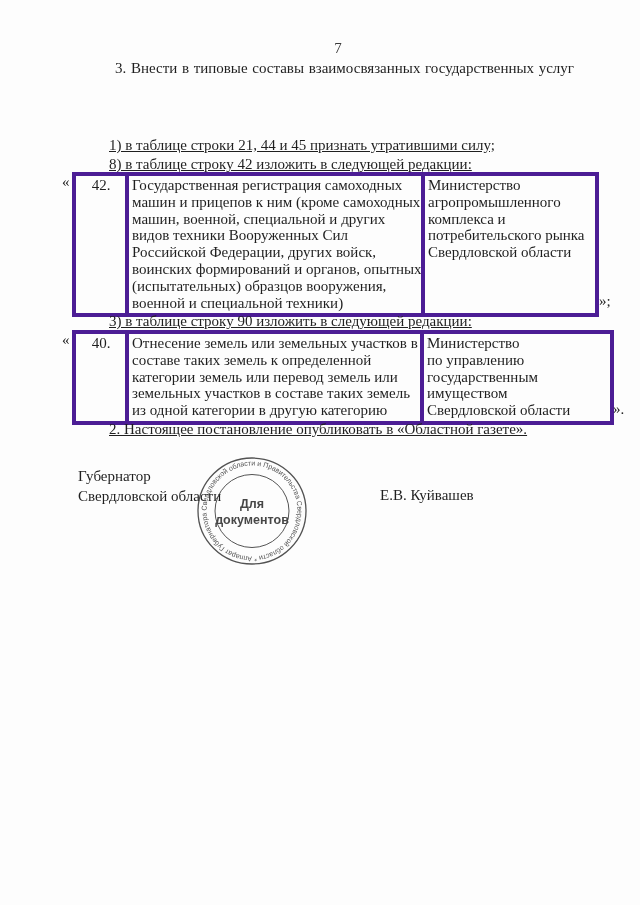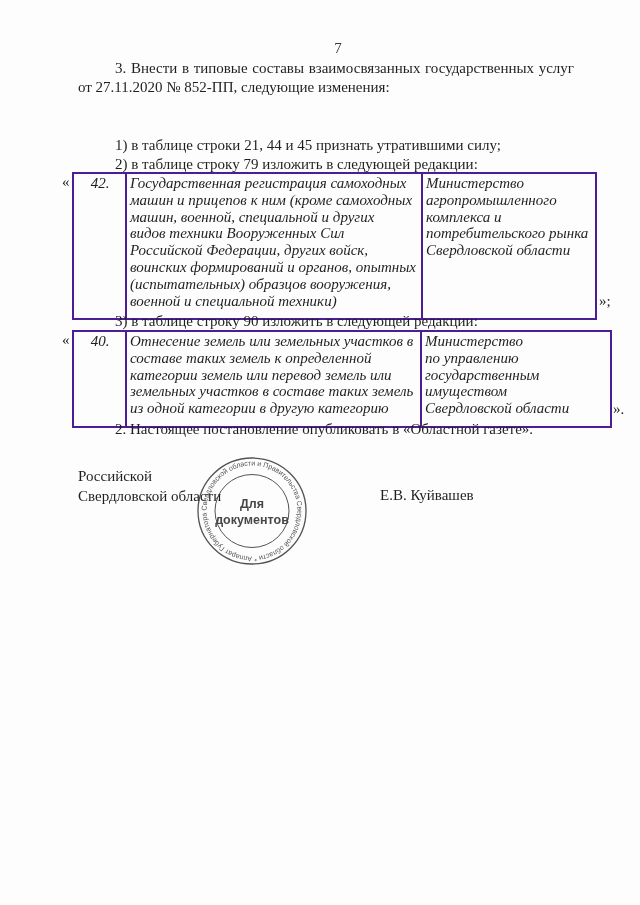--- a/index.html
+++ b/index.html
@@ -25,38 +25,37 @@
   }
   .jline {
     height: 19.4px; line-height: 19.4px;
     overflow: hidden;
     text-align: justify;
   }
   .jline::after { content: ""; display: inline-block; width: 100%; }
   .plainline { height: 19.4px; line-height: 19.4px; }
   .indent { text-indent: 37px; }
 
-  .listline { left: 78px; width: 520px; line-height: 19px; text-indent: 37px; }
+  .listline { left: 72px; width: 520px; line-height: 19px; text-indent: 37px; text-decoration: underline; }
 
   .tbl-wrap { left: 62px; }
   .open-quote { position: absolute; left: 0; top: 2px; }
   .close-quote { position: absolute; }
   table.doc-table {
     margin-left: 10px;
     border-collapse: collapse;
     table-layout: fixed;
   }
   table.doc-table td {
-    border: 2px solid #4c1d95;
+    border: 4px solid #4c1d95;
     vertical-align: top;
     white-space: pre;
     overflow: hidden;
     line-height: 16.8px;
-    padding: 1px 2px 9px 3px;
-    font-style: italic;
+    padding: 1px 2px 2px 3px;
   }
   td.c-num { text-align: center; padding-top: 2px; }
 
   .sig-title { left: 78px; top: 467px; line-height: 19.8px; }
   .sig-name  { left: 380px; top: 487px; width: 184px; }
 
   .stamp-box { left: 194px; top: 454px; width: 116px; height: 114px; opacity: .88; }
   .ring-outer { fill: none; stroke: #3b3b3b; stroke-width: 1.3; }
   .ring-inner { fill: none; stroke: #3b3b3b; stroke-width: 1; }
   .ring-text  { font-family: "Liberation Sans", sans-serif; font-size: 7.2px; fill: #3b3b3b; }
@@ -66,25 +65,24 @@
     fill: #2e2e2e; text-anchor: middle;
   }
 </style>
 </head>
 <body>
 
 <div class="abs page-number">7</div>
 
 <div class="abs para">
   <div class="jline indent">3. Внести в типовые составы взаимосвязанных государственных услуг для</div>
-  <div class="plainline">от 27.11.2020 № 852-ПП, следующие изменения:</div>
 </div>
 
 <div class="abs listline" style="top:136px">1) в таблице строки 21, 44 и 45 признать утратившими силу;</div>
-<div class="abs listline" style="top:155px">2) в таблице строку 79 изложить в следующей редакции:</div>
+<div class="abs listline" style="top:155px">8) в таблице строку 42 изложить в следующей редакции:</div>
 
 <div class="abs tbl-wrap" style="top:172px">
   <span class="open-quote">«</span>
   <table class="doc-table" style="width:523px">
     <colgroup>
         <col style="width:53px">
         <col style="width:296px">
         <col style="width:174px">
       </colgroup>
     <tbody>
@@ -134,21 +132,21 @@
 Свердловской области</td>
     </tr>
   </tbody>
     </table>
   <span class="close-quote" style="left:551px; top:71px">».</span>
 </div>
 
 <div class="abs listline" style="top:420px">2. Настоящее постановление опубликовать в «Областной газете».</div>
 
 <div class="abs sig-title">
-  <div>Российской</div>
+  <div>Губернатор</div>
   <div>Свердловской области</div>
 </div>
 <div class="abs sig-name">Е.В. Куйвашев</div>
 
 <svg class="abs stamp-box" viewBox="0 0 116 114">
   <ellipse class="ring-outer" cx="58" cy="57" rx="54" ry="53"></ellipse>
   <ellipse class="ring-inner" cx="58" cy="57" rx="37" ry="36.5"></ellipse>
   <path id="ringpath" d="M 58,102.5 A 45.5,45.5 0 1 1 58.05,102.5" fill="none"></path>
   <text class="ring-text">
     <textPath href="#ringpath" textLength="283" lengthAdjust="spacingAndGlyphs">Аппарат Губернатора Свердловской области и Правительства Свердловской области *</textPath>

